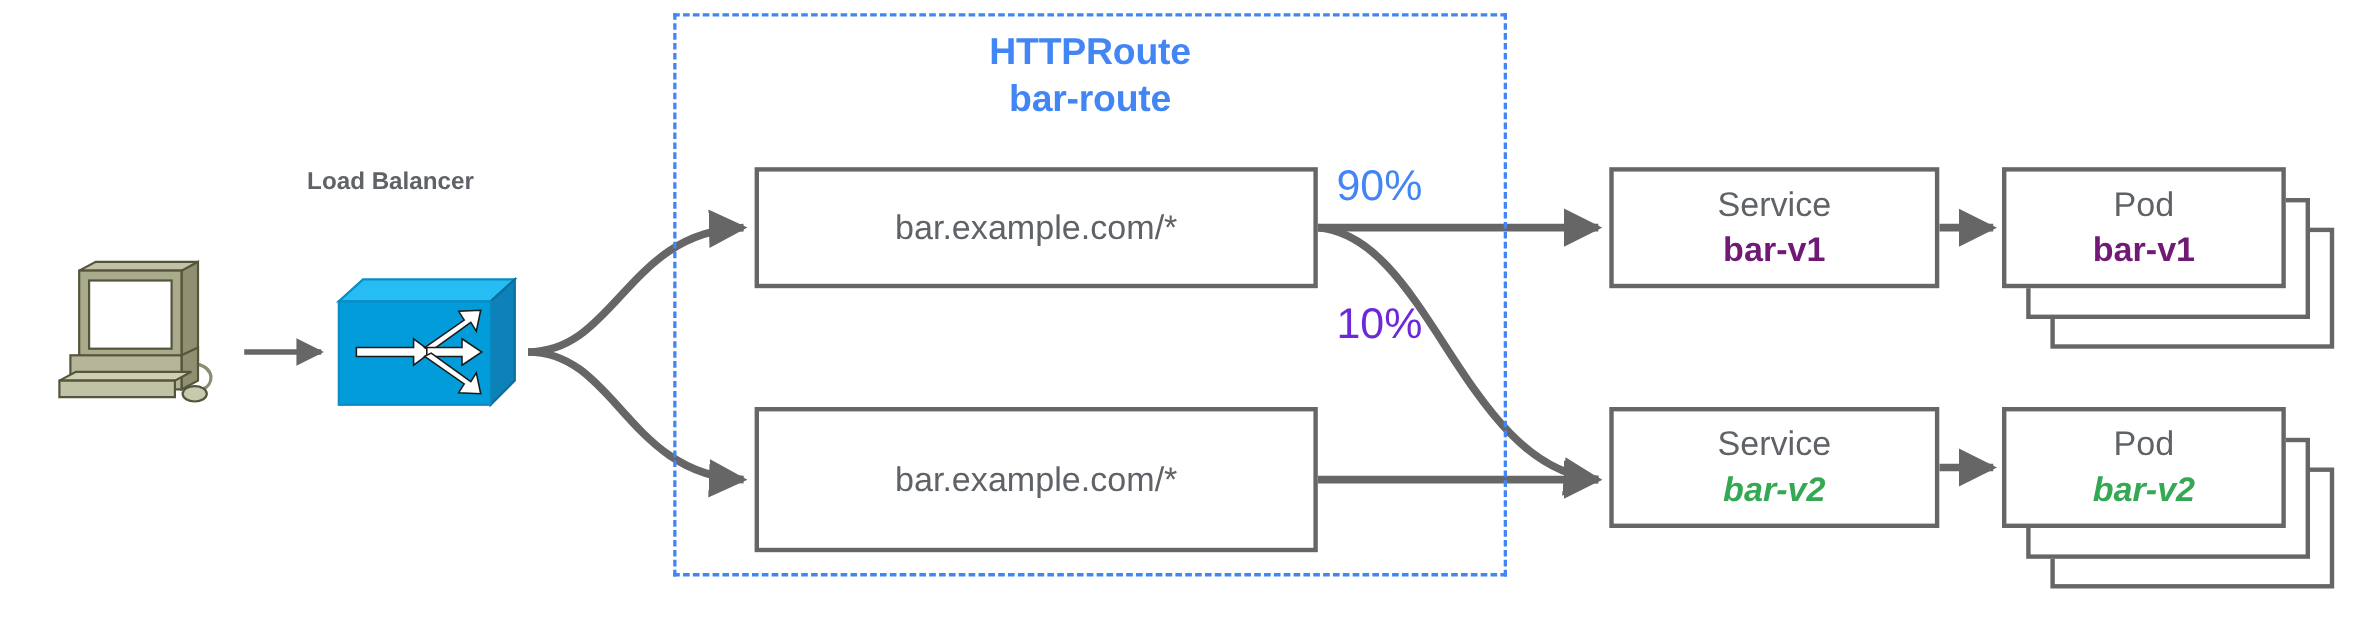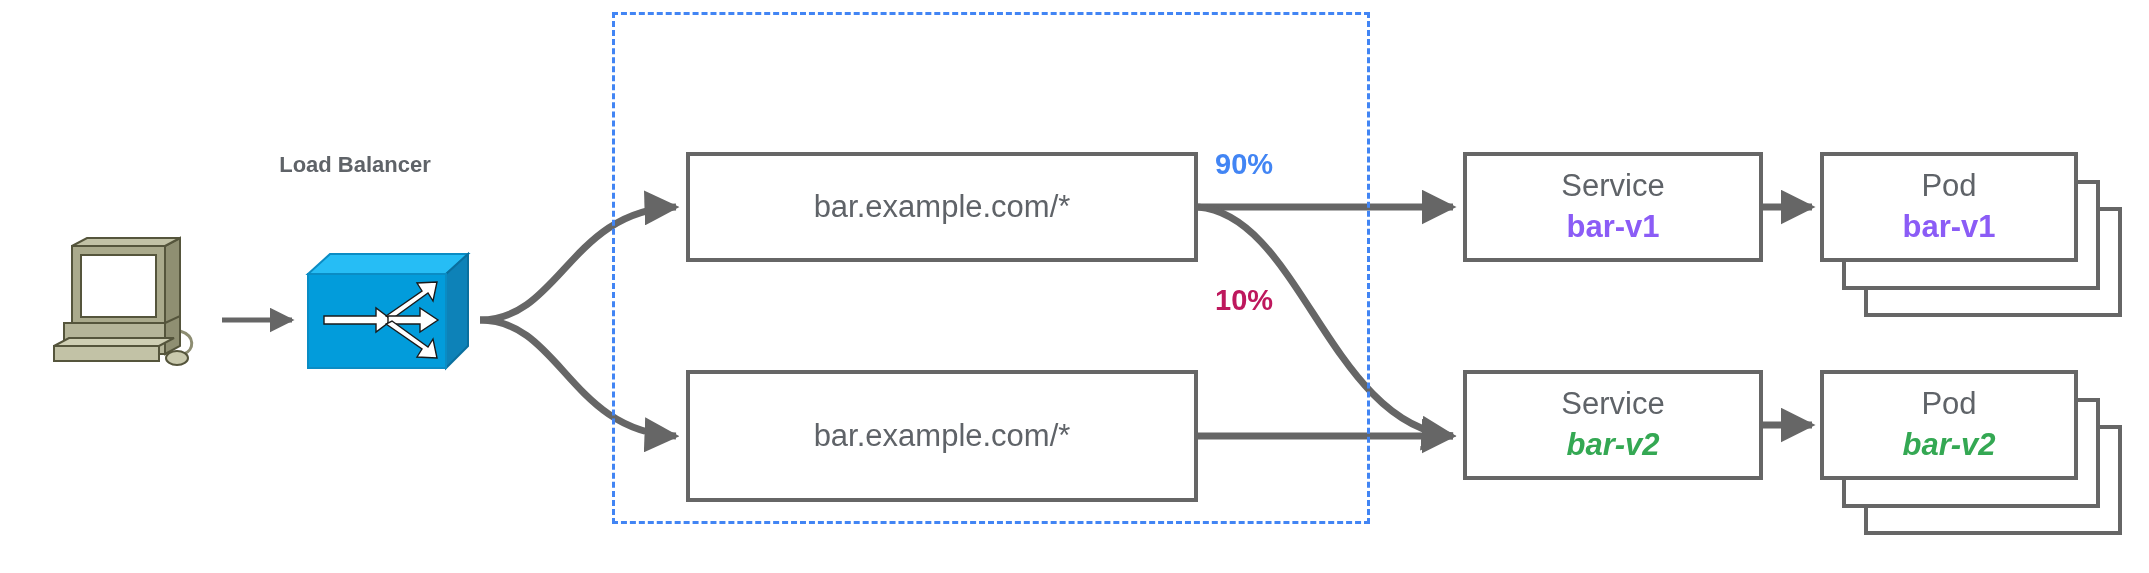--- a/index.html
+++ b/index.html
@@ -70,21 +70,21 @@
     align-items: center;
     justify-content: center;
     color: #5f6368;
     font-size: 31px;
     line-height: 1.32;
     text-align: center;
   }
   .node-box .sub {
     font-weight: bold;
   }
-  .sub.blue { color: #8b5cf6; }
+  .sub.blue { color: #701a75; }
   .sub.green { color: #34a853; font-style: italic; }
 
   .match-box-1 { left: 686px; top: 152px; width: 512px; height: 110px; }
   .match-box-2 { left: 686px; top: 370px; width: 512px; height: 132px; }
   .svc-box-1   { left: 1463px; top: 152px; width: 300px; height: 110px; }
   .svc-box-2   { left: 1463px; top: 370px; width: 300px; height: 110px; }
 
   
   .pod-stack {
     position: absolute;
@@ -124,25 +124,25 @@
     width: 330px;
     text-align: center;
     color: #5f6368;
     font-size: 22px;
     font-weight: bold;
   }
 
   
   .pct {
     position: absolute;
-    font-size: 29px;
-    font-weight: bold;
+    font-size: 39px;
+    font-weight: normal;
   }
   .pct-90 { left: 1215px; top: 148px; color: #4285f4; }
-  .pct-10 { left: 1215px; top: 284px; color: #be185d; }
+  .pct-10 { left: 1215px; top: 273px; color: #6d28d9; }
 
   
   .icon-computer {
     position: absolute;
     left: 34px;
     top: 228px;
     width: 175px;
     height: 140px;
   }
   .icon-lb {
@@ -232,20 +232,24 @@
 
         <g fill="#ffffff" stroke="#1a1a1a" stroke-width="1.4">
           <path d="M 86 78 L 122 103 L 117 111 L 137 112 L 133 93 L 128 101 L 92 75 Z"></path>
         </g>
       </svg>
     </div>
 
     <div class="lb-label">Load Balancer</div>
 
     <div class="route-boundary"></div>
+    <div class="route-title">
+      <span>HTTPRoute</span>
+      <span class="line2">bar-route</span>
+    </div>
 
     <div class="node-box match-box-1">
       <div>bar.example.com/*</div>
     </div>
 
     <div class="node-box match-box-2">
       <div>bar.example.com/*</div>
     </div>
 
     <div class="pct pct-90">90%</div>

